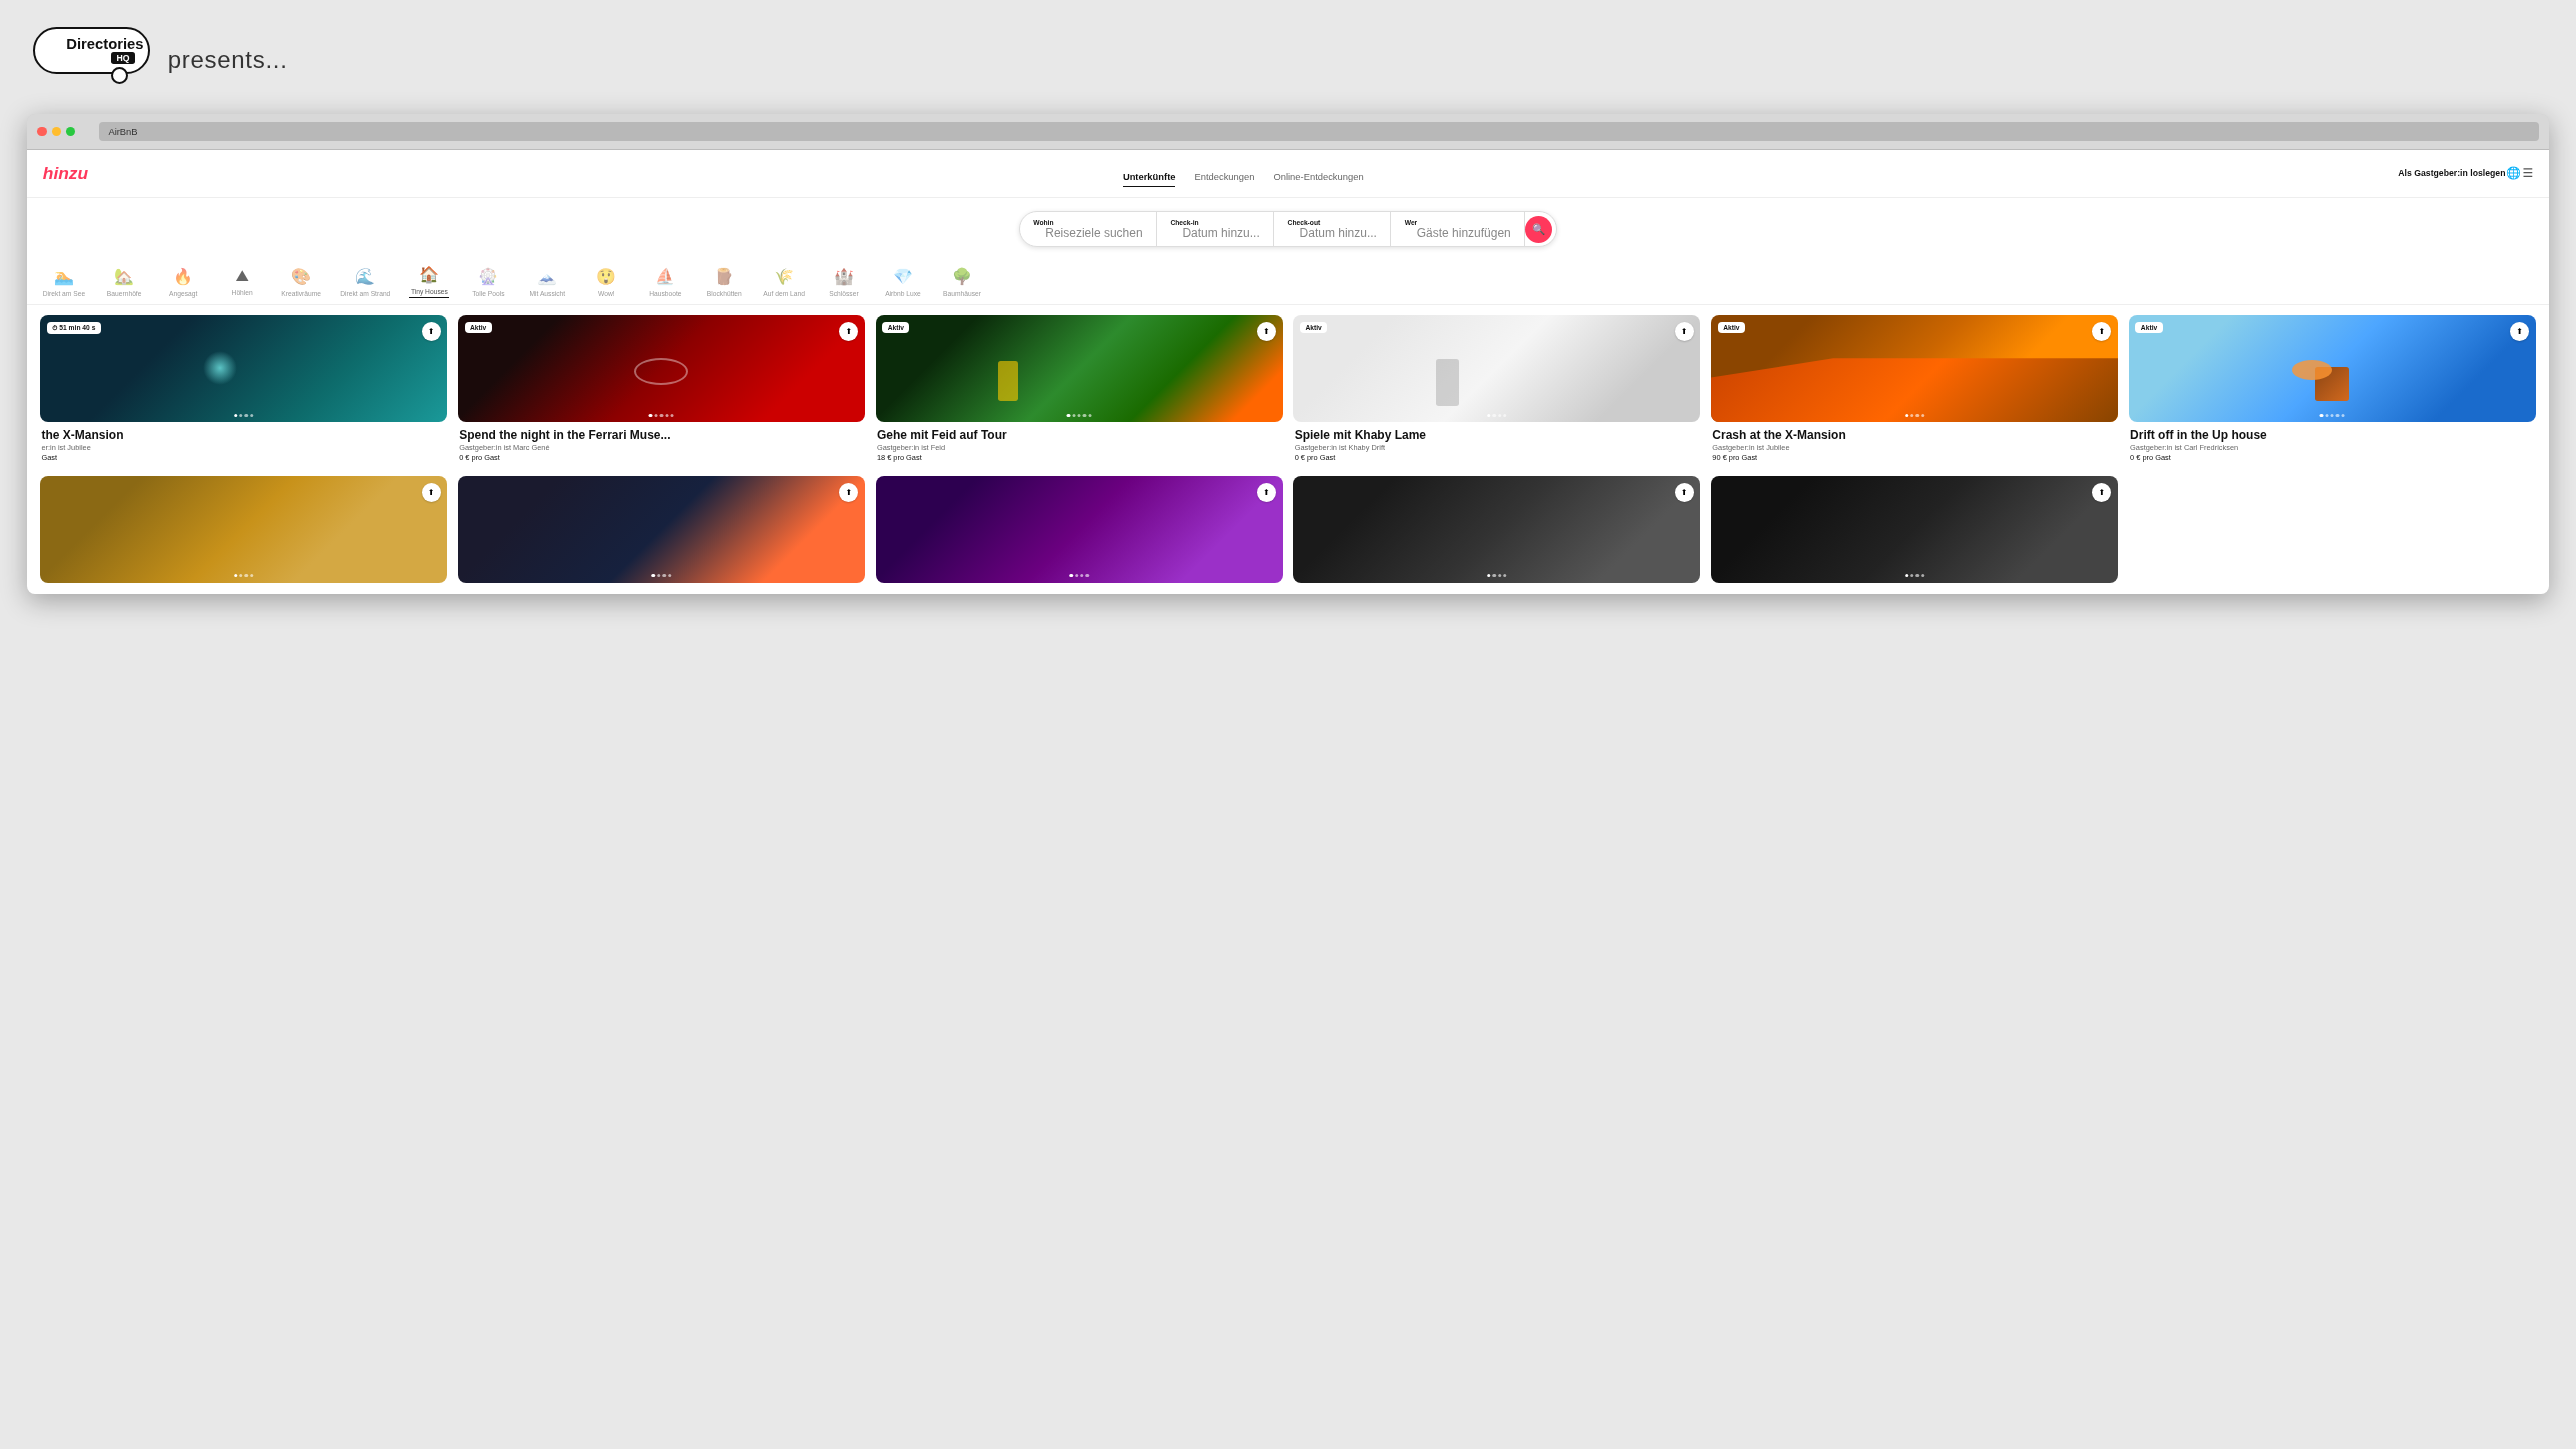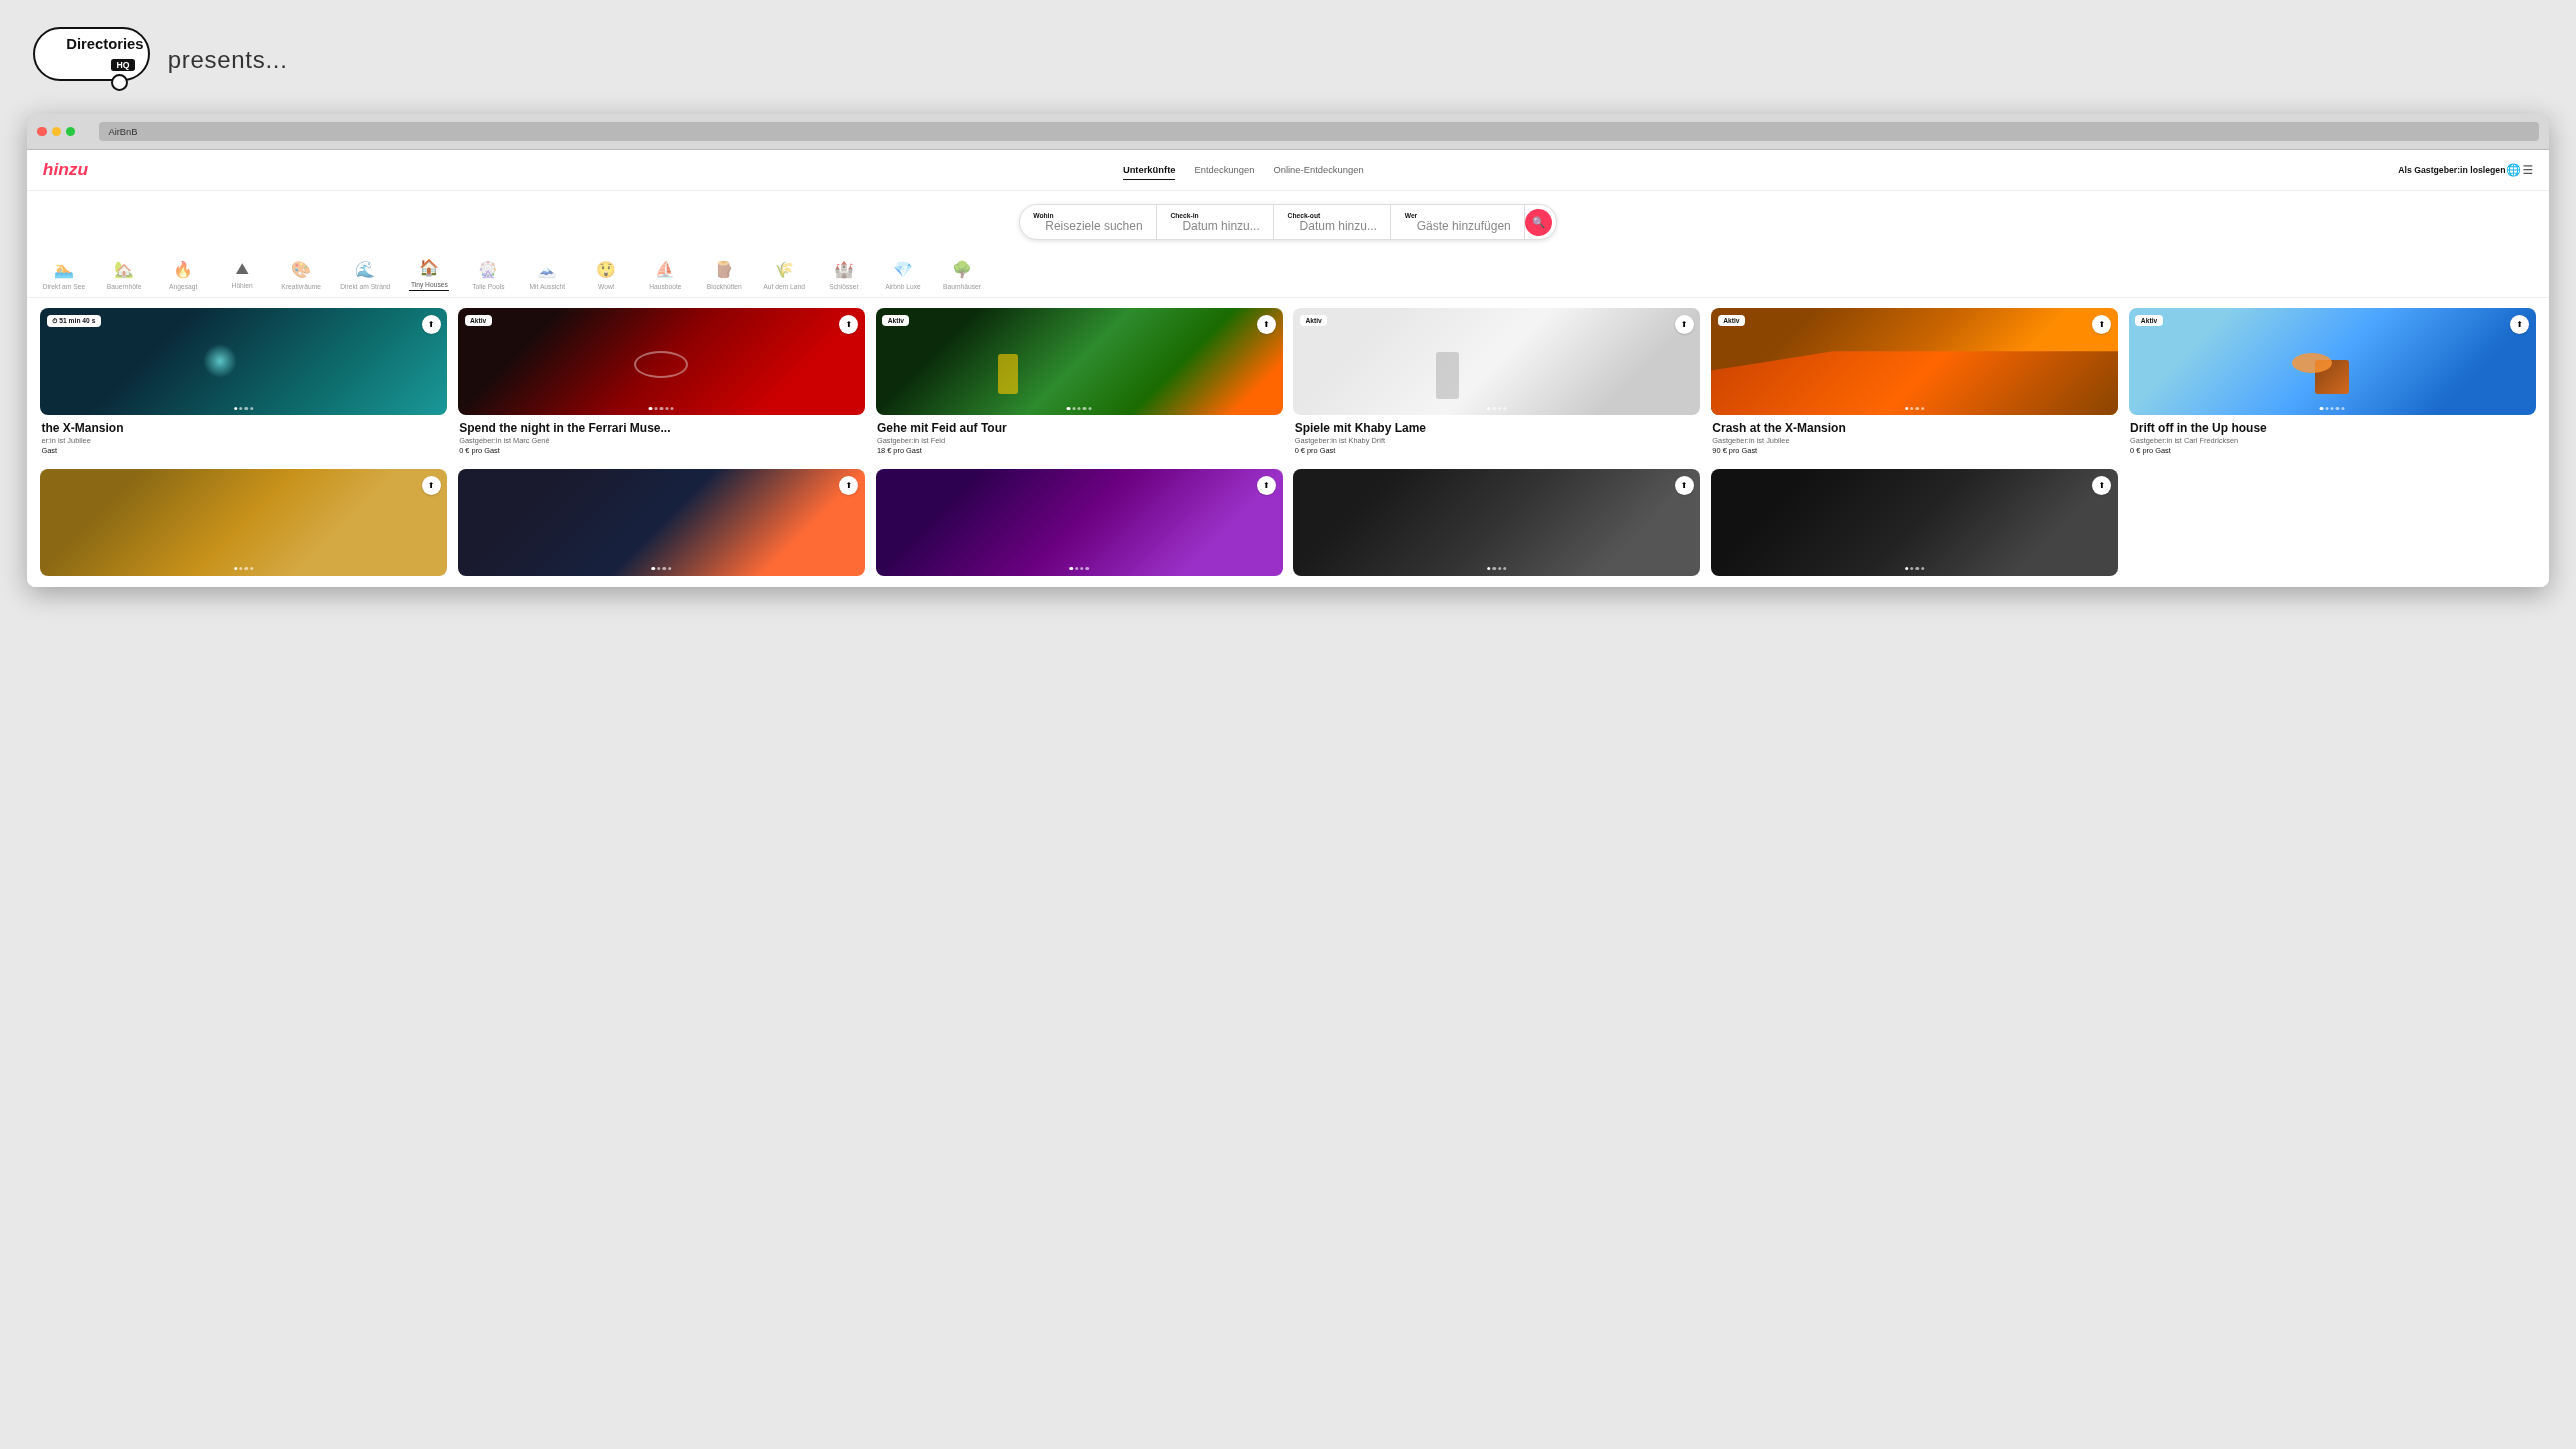--- a/index.html
+++ b/index.html
@@ -61,21 +61,21 @@
       margin-left: 26px;
     }
 
     .logo-hq {
       background: #111;
       color: white;
       font-size: 8.7px;
       font-weight: 900;
       padding: 1.3px 5.4px;
       border-radius: 2.7px;
-      margin-top: 7px;
+      margin-top: 0;
       align-self: flex-end;
     }
 
     .presents-text {
       font-size: 24px;
       font-weight: 400;
       color: #333;
       letter-spacing: 0.7px;
     }
 
@@ -147,20 +147,21 @@
     .nav-links {
       display: flex;
       gap: 19px;
       font-size: 9.4px;
     }
 
     .nav-link {
       color: #666;
       cursor: pointer;
       padding: 4px 0;
+      margin-top: 8px;
     }
 
     .nav-link.active {
       color: #111;
       font-weight: 600;
       border-bottom: 1.3px solid #111;
     }
 
     .nav-right {
       display: flex;

